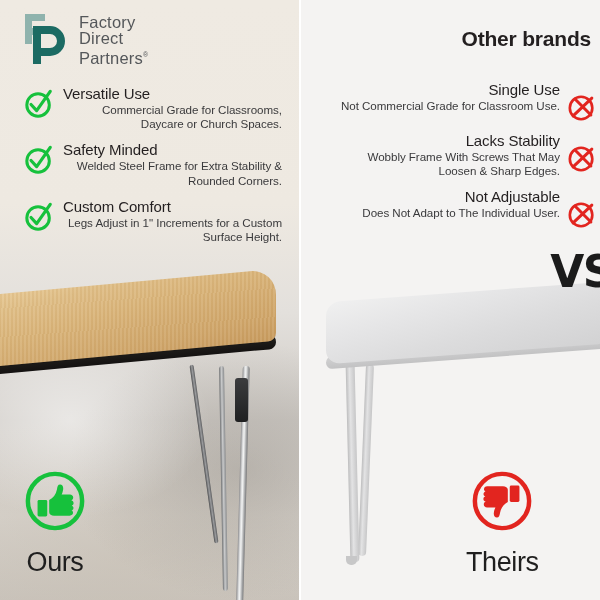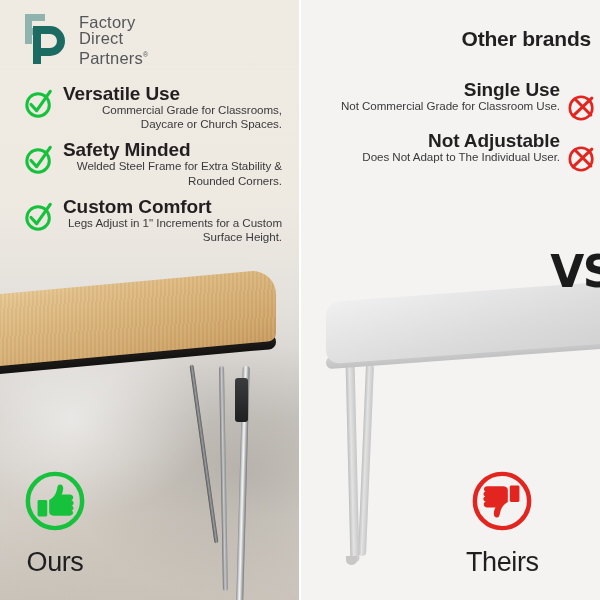--- a/index.html
+++ b/index.html
@@ -35,21 +35,21 @@
   }
 
   
   .features-left{position:absolute;left:24px;top:86px;width:258px;}
   .features-right{position:absolute;right:16px;top:82px;width:270px;}
 
   .feat{display:flex;align-items:flex-start;gap:9px;margin-bottom:11px;}
   .feat-right{flex-direction:row;justify-content:flex-end;gap:7px;}
   .feat-txt{flex:1;}
   .feat-right .feat-txt{text-align:right;}
-  .feat-title{font-size:19px;font-weight:700;color:#231f20;line-height:16px;letter-spacing:-.1px;margin-bottom:1px;}
+  .feat-title{font-size:15px;font-weight:400;color:#231f20;line-height:16px;letter-spacing:-.1px;margin-bottom:1px;}
   .feat-desc{font-size:11.6px;color:#3a3a3c;line-height:14.2px;letter-spacing:-.05px;text-align:right;}
 
   .badge{flex:none;width:30px;height:30px;margin-top:3px;}
   .badge svg{display:block;width:30px;height:30px;}
   .badge-right{margin-top:10px;}
 
   
   .vs{
     position:absolute;left:0;right:0;top:246px;text-align:right;
     font-size:44px;font-weight:800;color:#1b1b1b;letter-spacing:-1.5px;
@@ -206,20 +206,32 @@
         <div class="feat-desc">Not Commercial Grade for Classroom Use.</div>
       </div>
       <div class="badge badge-right">
         <svg viewBox="0 0 32 32" aria-hidden="true">
           <circle cx="15" cy="17" r="12" fill="none" stroke="#e2251f" stroke-width="2.8"></circle>
           <path d="M6.5 25.5 L26.5 6.5 M8.5 7.5 L25.5 24.5" fill="none" stroke="#e2251f" stroke-width="3.2" stroke-linecap="round"></path>
         </svg>
       </div>
     </div>
 
+    <div class="feat feat-right">
+      <div class="feat-txt">
+        <div class="feat-title">Lacks Stability</div>
+        <div class="feat-desc">Wobbly Frame With Screws That May Loosen &amp; Sharp Edges.</div>
+      </div>
+      <div class="badge badge-right">
+        <svg viewBox="0 0 32 32" aria-hidden="true">
+          <circle cx="15" cy="17" r="12" fill="none" stroke="#e2251f" stroke-width="2.8"></circle>
+          <path d="M6.5 25.5 L26.5 6.5 M8.5 7.5 L25.5 24.5" fill="none" stroke="#e2251f" stroke-width="3.2" stroke-linecap="round"></path>
+        </svg>
+      </div>
+    </div>
 
     <div class="feat feat-right">
       <div class="feat-txt">
         <div class="feat-title">Not Adjustable</div>
         <div class="feat-desc">Does Not Adapt to The Individual User.</div>
       </div>
       <div class="badge badge-right">
         <svg viewBox="0 0 32 32" aria-hidden="true">
           <circle cx="15" cy="17" r="12" fill="none" stroke="#e2251f" stroke-width="2.8"></circle>
           <path d="M6.5 25.5 L26.5 6.5 M8.5 7.5 L25.5 24.5" fill="none" stroke="#e2251f" stroke-width="3.2" stroke-linecap="round"></path>

